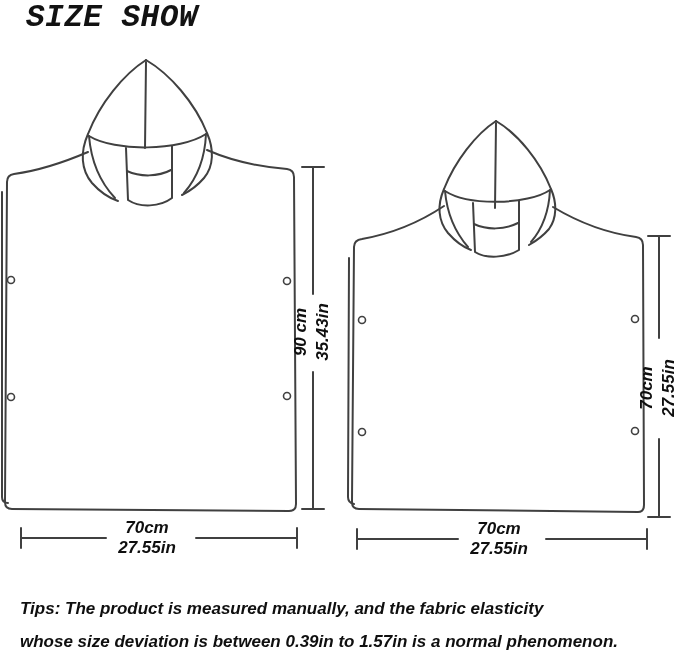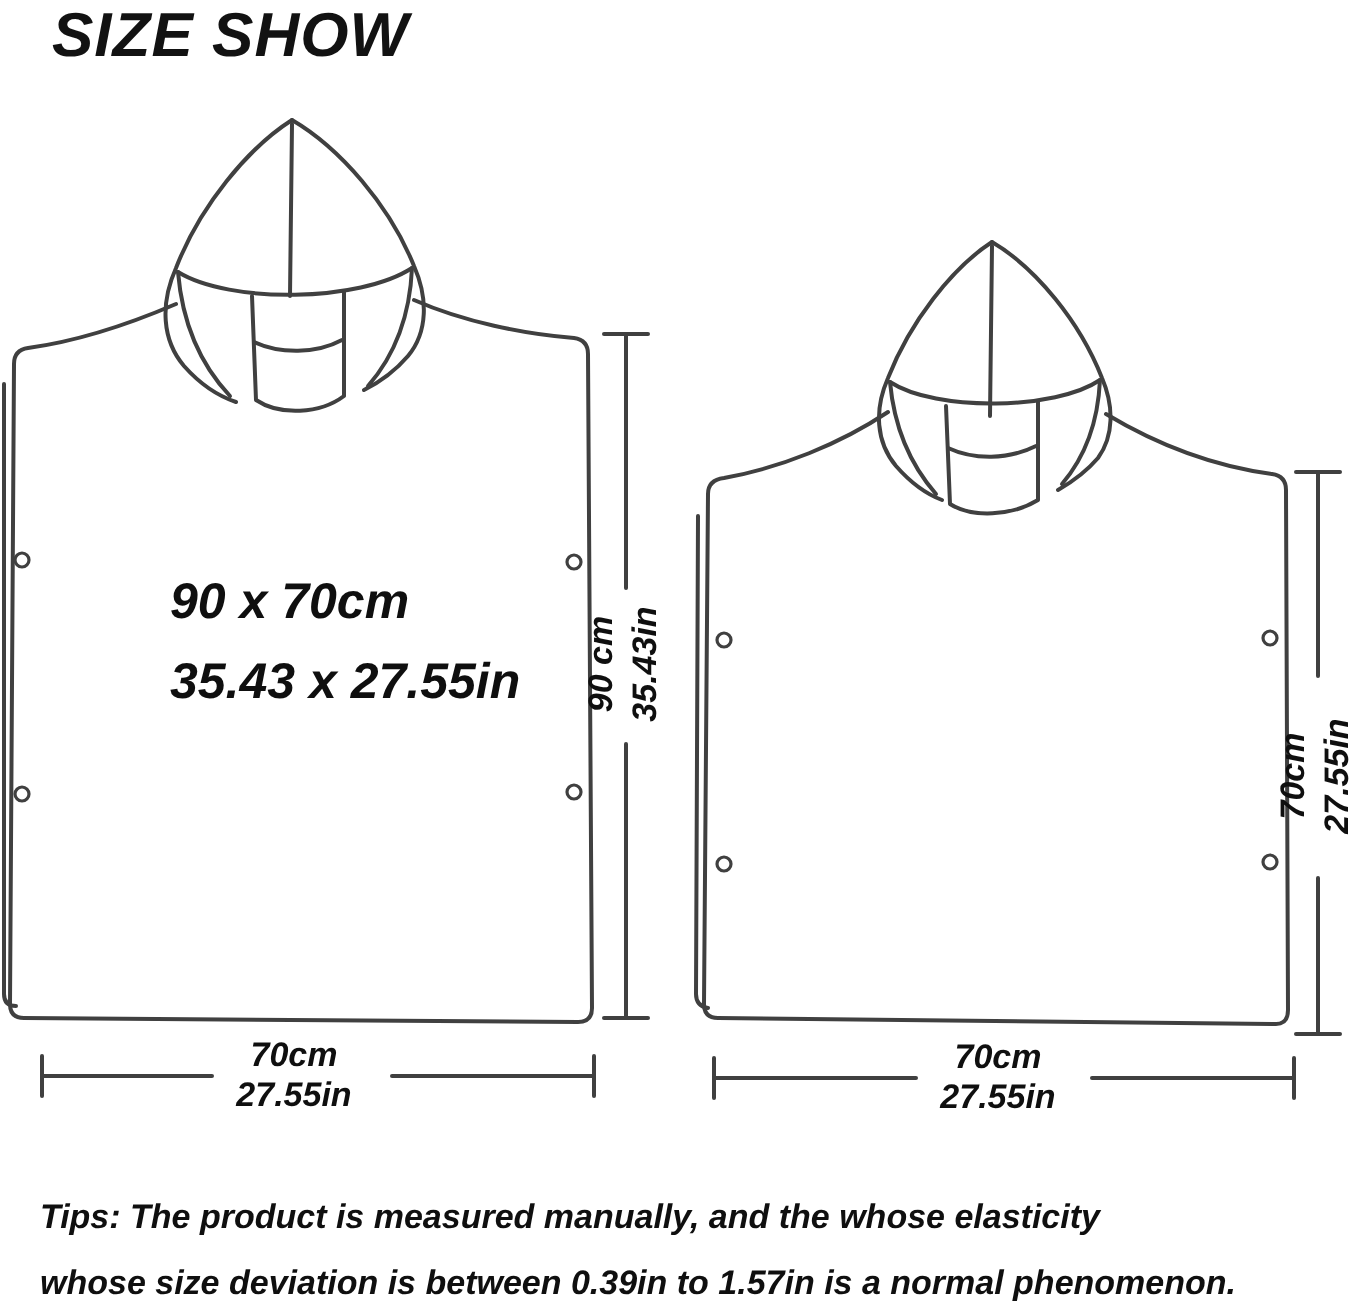--- a/index.html
+++ b/index.html
@@ -9,21 +9,21 @@
     width:679px; height:651px;
     background:#ffffff;
     overflow:hidden;
     font-family:"Liberation Sans", sans-serif;
     color:#0f0f0f;
   }
   .artwork { position:absolute; left:0; top:0; }
   .page-title {
     position:absolute; left:26px; top:0px;
     font-size:31px; font-weight:bold; font-style:italic;
-    letter-spacing:0.5px; color:#121212;
+    letter-spacing:0.5px; color:#121212;font-family:Liberation Mono, monospace;
   }
   .size-label {
     position:absolute; font-weight:bold; font-style:italic; color:#0f0f0f;
     white-space:nowrap;
   }
   .size-label.large { left:85px; top:281px; font-size:25px; line-height:40px; }
   .size-label.small { left:433px; top:334px; font-size:24px; line-height:37px; }
   .vdim {
     position:absolute; width:150px; height:46px;
     display:flex; flex-direction:column; justify-content:center; align-items:center;
@@ -124,24 +124,20 @@
     </g>
 
     <g>
       <path d="M357,529 L357,549"></path>
       <path d="M357,539 L458,539"></path>
       <path d="M546,539 L647,539"></path>
       <path d="M647,529 L647,549"></path>
     </g>
   </svg>
 
-  <div class="size-label large">
-    <div>90 x 70cm</div>
-    <div>35.43 x 27.55in</div>
-  </div>
 
 
   <div class="vdim large">
     <div>90 cm</div>
     <div>35.43in</div>
   </div>
 
   <div class="vdim small">
     <div>70cm</div>
     <div>27.55in</div>
@@ -151,17 +147,17 @@
     <div>70cm</div>
     <div>27.55in</div>
   </div>
 
   <div class="hdim small">
     <div>70cm</div>
     <div>27.55in</div>
   </div>
 
   <div class="tips">
-    <div>Tips: The product is measured manually, and the whose elasticity</div>
+    <div>Tips: The product is measured manually, and the fabric elasticity</div>
     <div>whose size deviation is between 0.39in to 1.57in is a normal phenomenon.</div>
   </div>
 
 </div>
 
 </body></html>

